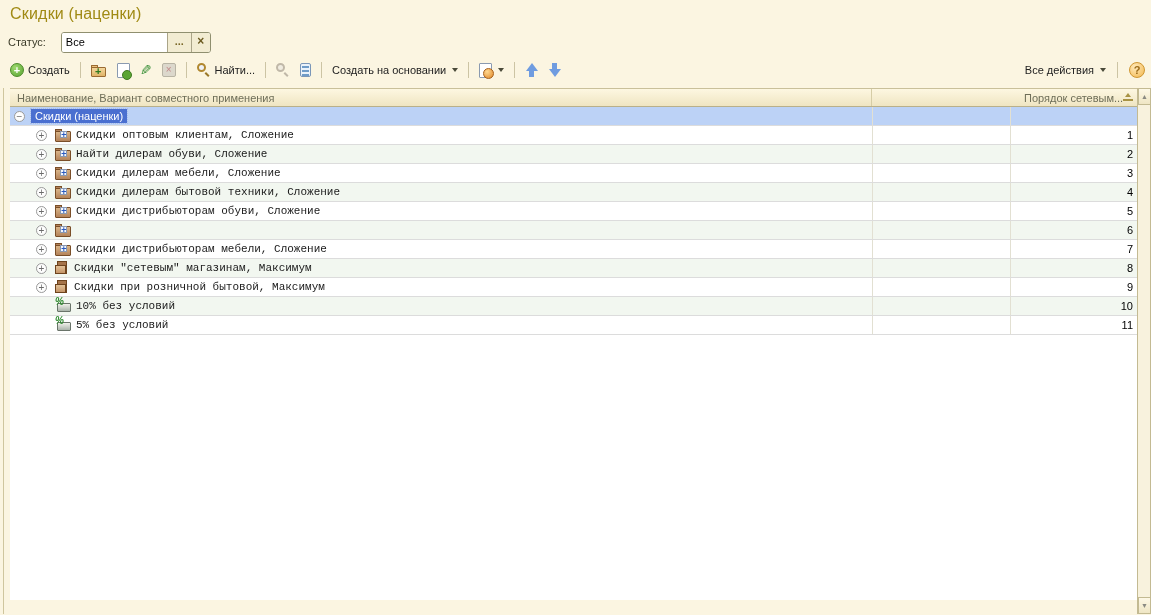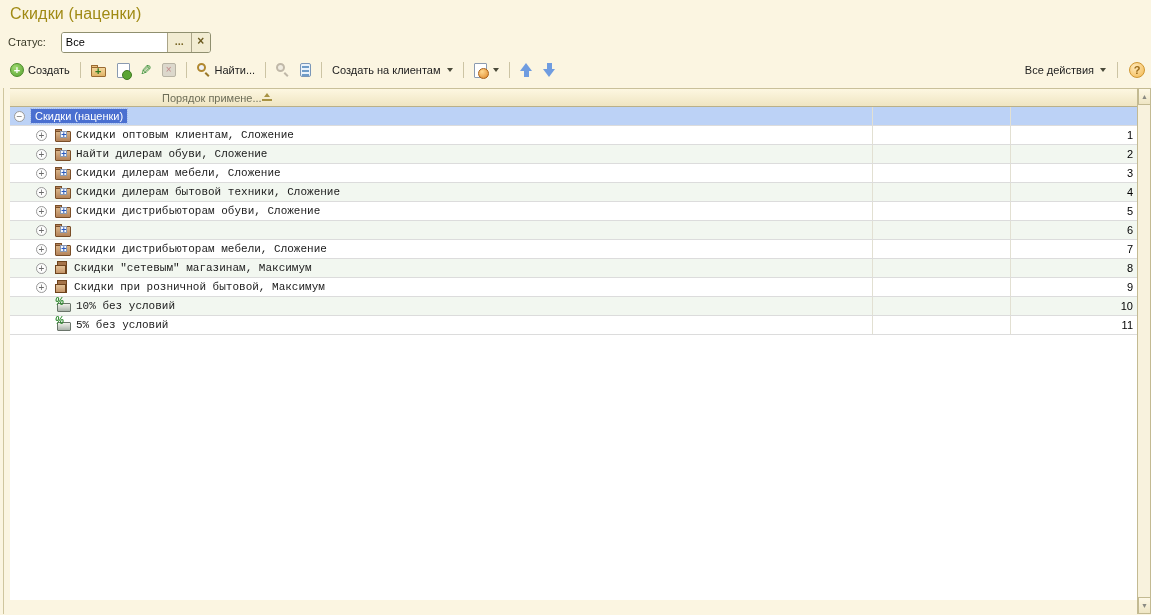--- a/index.html
+++ b/index.html
@@ -175,21 +175,21 @@
   </div>
   <div class="tb-btn">
     <span class="ic ic-list">
         <i></i>
         <i></i>
         <i></i>
       </span>
   </div>
   <div class="tb-sep"></div>
   <div class="tb-btn">
-    <span>Создать на клиентам</span>
+    <span>Создать на основании</span>
     <span class="caret"></span>
   </div>
   <div class="tb-sep"></div>
   <div class="tb-btn">
     <span class="ic ic-doc-clock"></span>
     <span class="caret"></span>
   </div>
   <div class="tb-sep"></div>
   <div class="tb-btn">
     <span class="ic ic-arrow">
@@ -212,23 +212,24 @@
   </div>
   <div class="tb-sep"></div>
   <div class="tb-btn">
     <span class="ic ic-help">?</span>
   </div>
 </div>
 
 <div class="form-left-border"></div>
 
 <div class="table-header">
+  <div class="th name">Наименование, Вариант совместного применения</div>
   <div class="th manual">Назначается вручную</div>
   <div class="th order">
-    <span class="lbl" style="padding-left:7px;">Порядок примене...</span>
+    <span class="lbl" style="padding-left:7px;">Порядок сетевым...</span>
     <span class="sort-ic"></span>
   </div>
 </div>
 
 <div class="table-body">
 
   <div class="row selected">
     <div class="c-name lvl-root">
       <span class="expander">−</span>
       <span class="focusbox">Скидки (наценки)</span>

